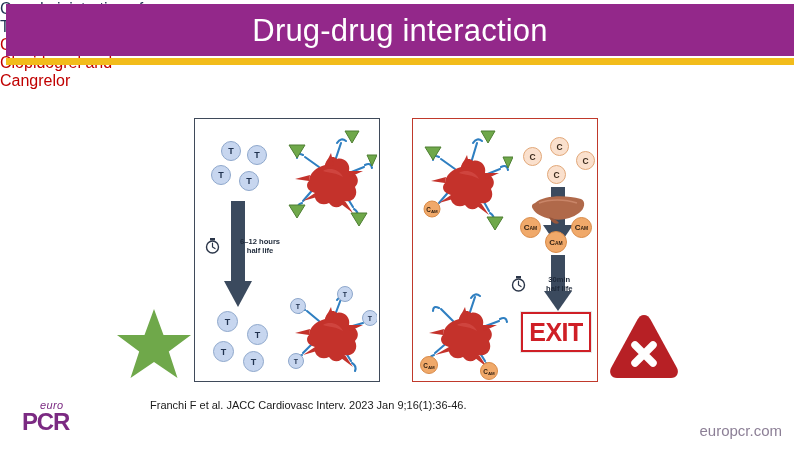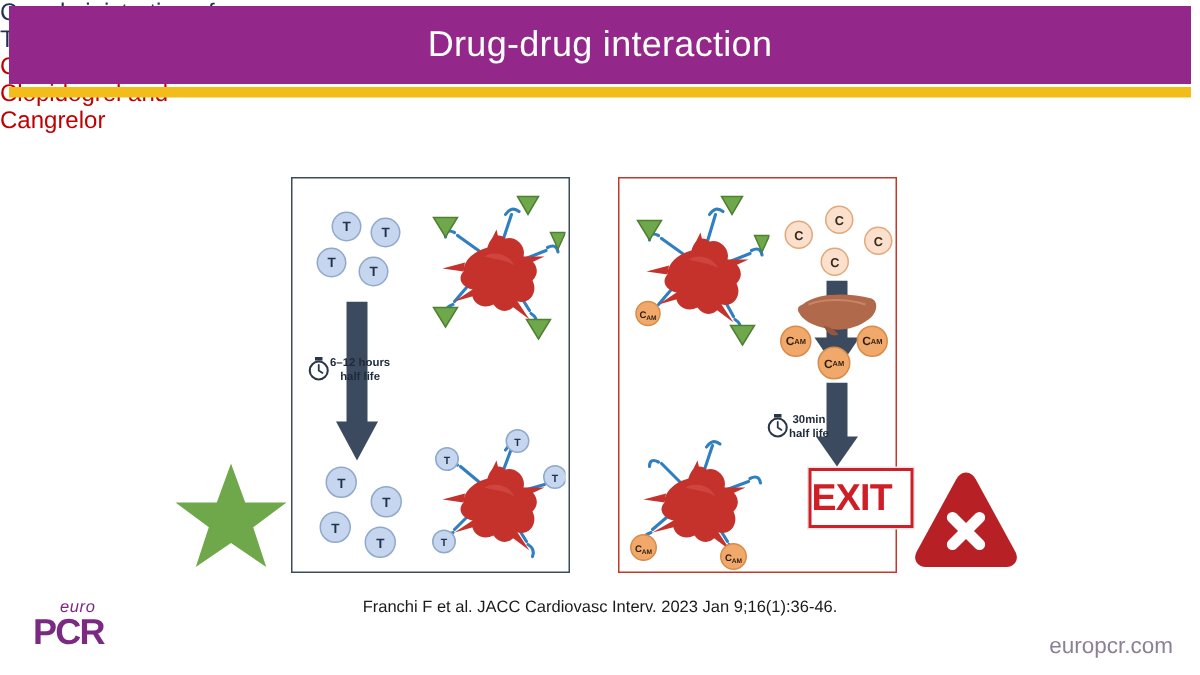--- a/index.html
+++ b/index.html
@@ -20,21 +20,21 @@
     position: absolute;
     left: 6px; top: 4px;
     width: 788px; height: 52px;
     background: #93288a;
     display: flex;
     align-items: center;
     justify-content: center;
   }
   #title-text {
     color: #ffffff;
-    font-size: 24px;
+    font-size: 31px;
     font-weight: 400;
     letter-spacing: .2px;
     line-height: 1;
   }
   #title-underline {
     position: absolute;
     left: 6px; top: 58px;
     width: 788px; height: 7px;
     background: #f2bc1b;
   }
@@ -79,60 +79,60 @@
   .mol sub { font-size: .62em; vertical-align: baseline; position: relative; top: .22em; }
 
   
   .big-arrow { position: absolute; }
 
   
   .clock-row {
     position: absolute;
     display: flex;
     align-items: center;
-    gap: 0;
+    gap: 20px;
   }
   .clock-label {
     font-size: 7.6px;
     font-weight: bold;
     color: #1f2a3a;
     line-height: 9.4px;
     text-align: center;
   }
 
   
   #exit-sign {
     position: absolute;
-    left: 539px; top: 312px;
+    left: 521px; top: 312px;
     width: 66px; height: 36px;
     background: #ffffff;
     border: 2.2px solid #cf1f26;
     display: flex;
     align-items: center;
+    justify-content: center;
     box-shadow: 0 0 0 1px #e8e8e8;
   }
   #exit-text {
     color: #cf1f26;
     font-size: 25px;
     font-weight: bold;
     letter-spacing: -0.5px;
     line-height: 1;
     font-family: "Liberation Sans", sans-serif;
   }
 
   
   #star-badge { position: absolute; left: 116px; top: 307px; width: 76px; height: 74px; }
   #cross-badge { position: absolute; left: 608px; top: 312px; width: 72px; height: 68px; }
 
   
   #citations {
     position: absolute;
     left: 150px; top: 398px;
     width: 500px;
-    text-align: center;
     font-size: 11px;
     color: #1a1a1a;
     line-height: 15px;
   }
   #logo {
     position: absolute;
     left: 22px; top: 400px;
     width: 90px;
     color: #7b2a82;
     line-height: 1;

